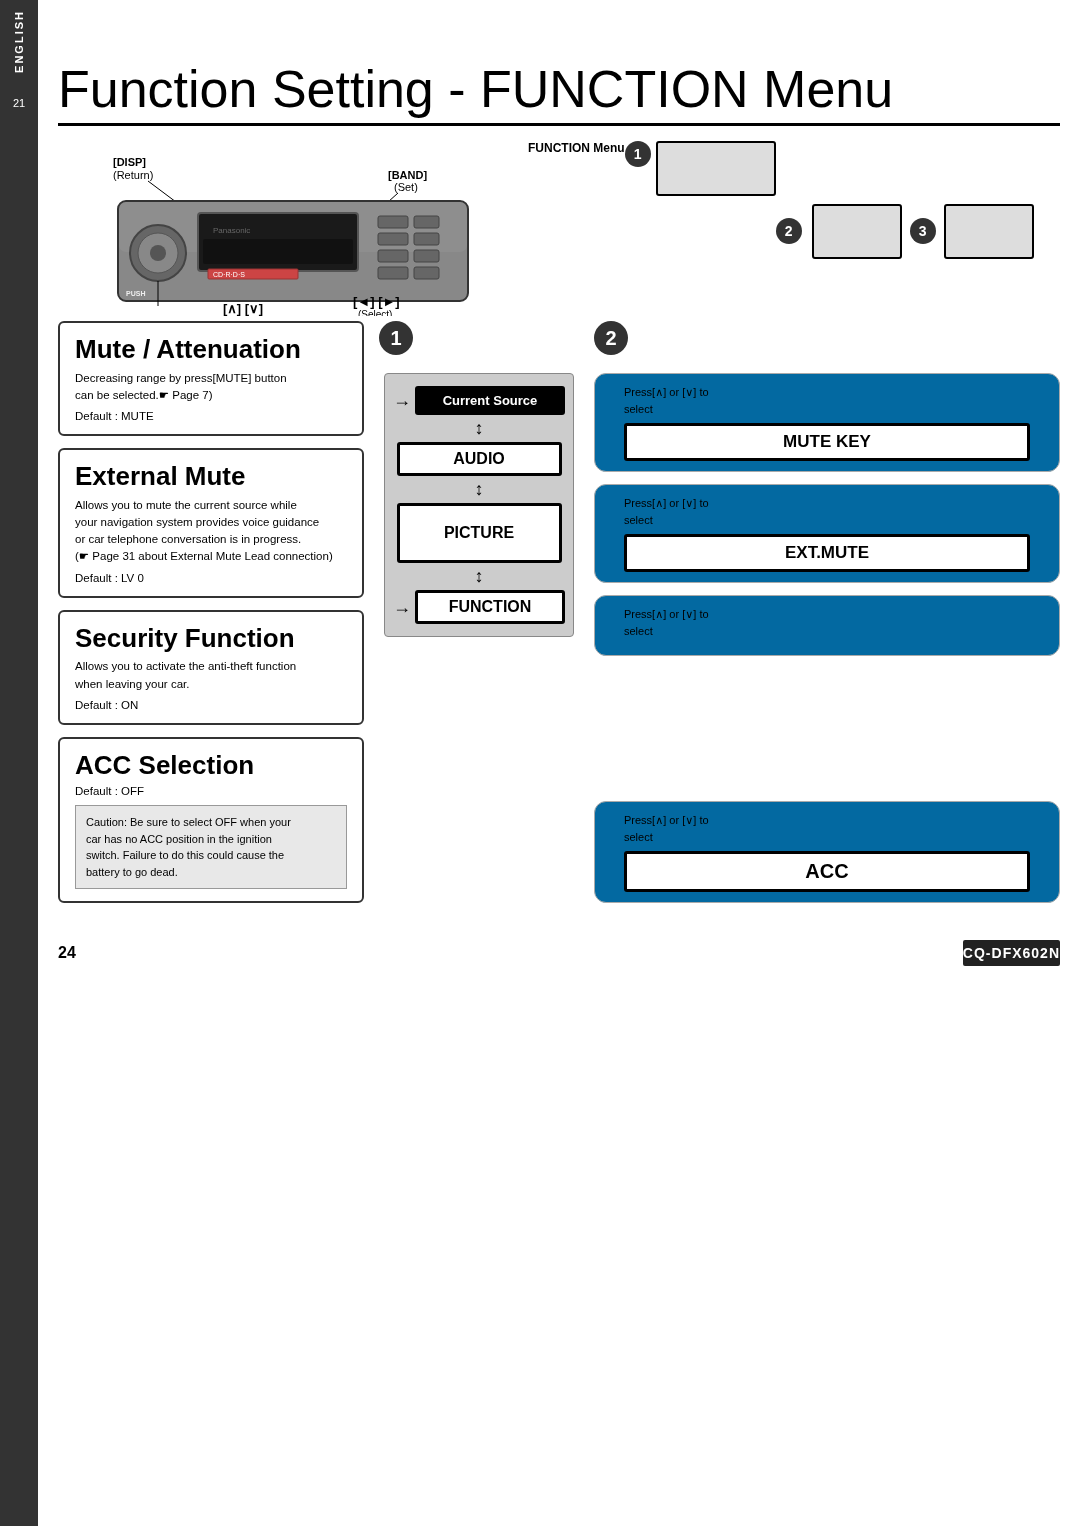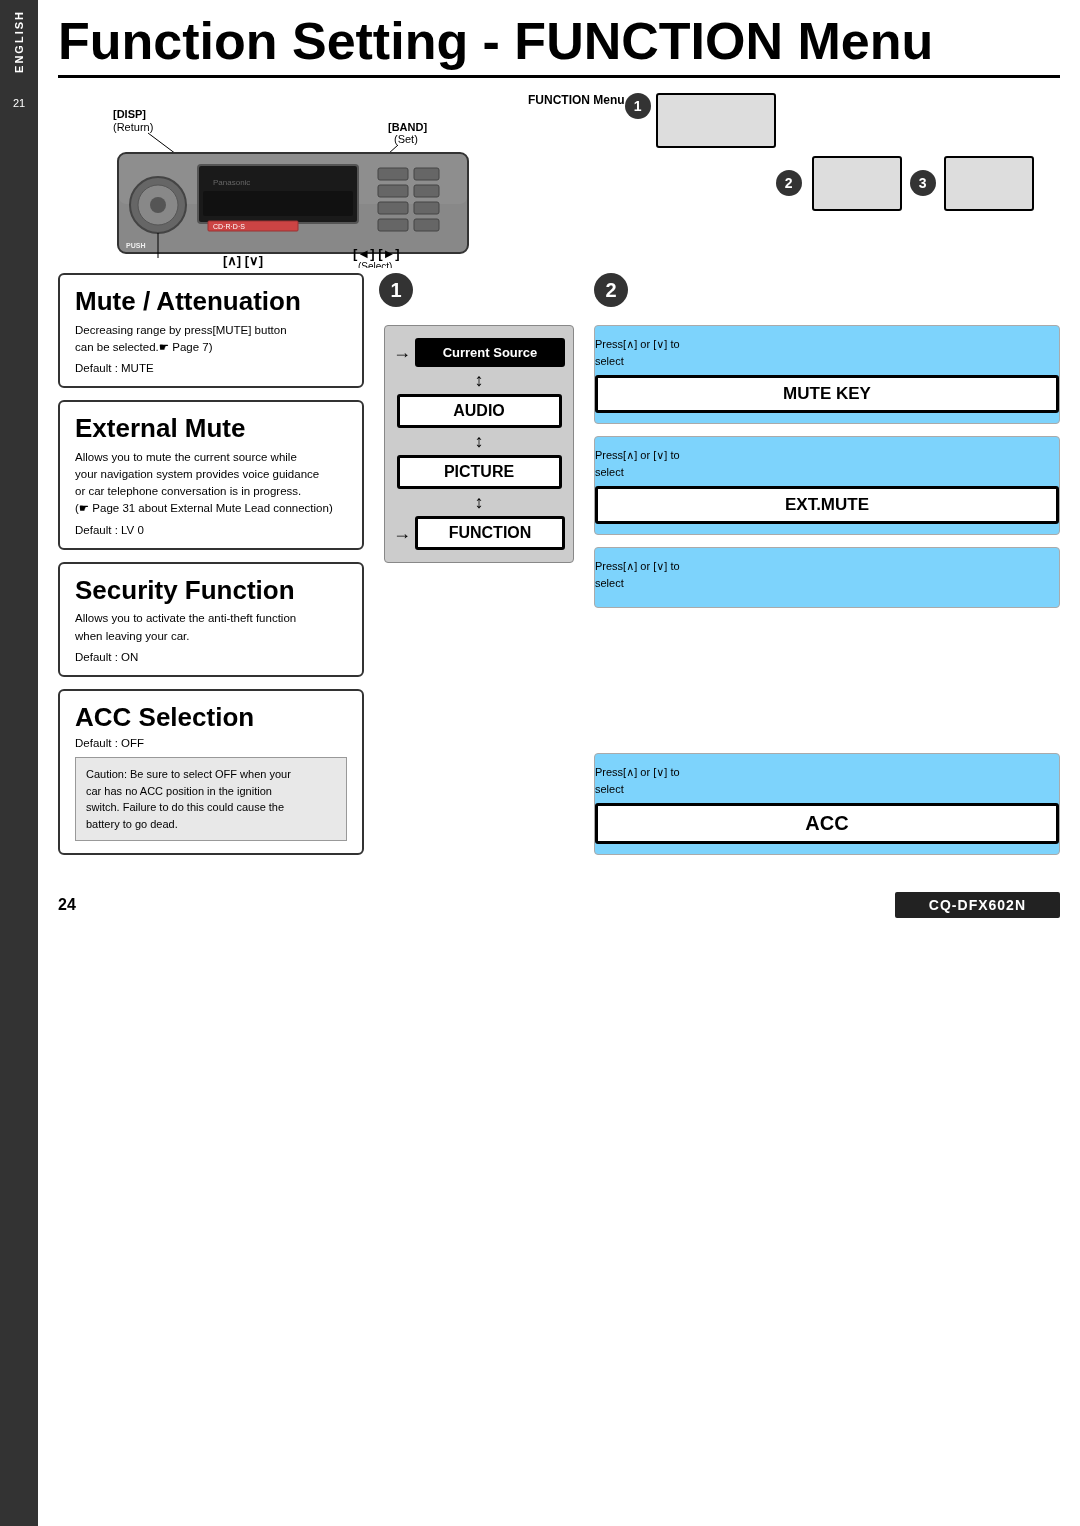--- a/index.html
+++ b/index.html
@@ -44,26 +44,27 @@
 
     
     .main {
       margin-left: 38px;
       padding: 0 20px 20px 20px;
     }
 
     
     .page-title {
       font-size: 52px;
-      font-weight: 700;
+      font-weight: 400;
       color: #000;
       padding: 15px 0 8px 0;
       border-bottom: 3px solid #000;
       margin-bottom: 15px;
       line-height: 1;
+      margin-top: 48px;
     }
     .function-menu-label {
       font-size: 12px;
       font-weight: bold;
       margin-bottom: 5px;
     }
 
     
     .content-row {
       display: flex;
@@ -143,24 +144,24 @@
 
     
     .right-col {
       flex: 1;
       display: flex;
       flex-direction: column;
     }
 
     .right-section {
       border: 1px solid #aaa;
-      border-radius: 4px;
-      padding: 10px 0;
+      border-radius: 12px;
+      padding: 10px 29px;
       margin-bottom: 12px;
-      background: #7dd3fc;
+      background: #0369a1;
     }
 
     .right-section-text {
       font-size: 11px;
       line-height: 1.5;
       margin-bottom: 6px;
     }
 
     .right-btn {
       border: 3px solid #000;
@@ -188,21 +189,21 @@
     .page-num-left {
       font-size: 16px;
       font-weight: bold;
     }
 
     .model-badge {
       background: #222;
       color: #fff;
       font-size: 14px;
       font-weight: 900;
-      padding: 5px 34px;
+      padding: 5px 0;
       border-radius: 2px;
       letter-spacing: 1px;
     }
 
     
     .top-diagram-wrapper {
       display: flex;
       width: 100%;
       margin-bottom: 5px;
     }
@@ -382,21 +383,21 @@
           <span style="font-size:18px; font-weight:bold; margin-right:4px;">→</span>
           <div style="flex:1; background:#000; color:#fff; border:2px solid #000; border-radius:3px; padding:5px 8px; font-size:13px; font-weight:900; text-align:center;">
             Current Source
           </div>
         </div>
         <div style="font-size:18px; font-weight:bold; margin:3px 0;">↕</div>
         <div style="width:165px; border:3px solid #000; border-radius:3px; padding:5px 8px; font-size:16px; font-weight:900; text-align:center; background:#fff;">
           AUDIO
         </div>
         <div style="font-size:18px; font-weight:bold; margin:3px 0;">↕</div>
-        <div style="width:165px; border:3px solid #000; border-radius:3px; padding:5px 8px; font-size:16px; font-weight:900; text-align:center; background:#fff;">
+        <div style="width:165px; border:3px solid #000; border-radius:3px; padding:18px 8px; font-size:16px; font-weight:900; text-align:center; background:#fff;">
           PICTURE
         </div>
         <div style="font-size:18px; font-weight:bold; margin:3px 0;">↕</div>
         <div style="display:flex; align-items:center; width:100%;">
           <span style="font-size:18px; font-weight:bold; margin-right:4px;">→</span>
           <div style="flex:1; border:3px solid #000; border-radius:3px; padding:5px 8px; font-size:16px; font-weight:700; text-align:center; background:#fff;">
             FUNCTION
           </div>
         </div>
       </div>

